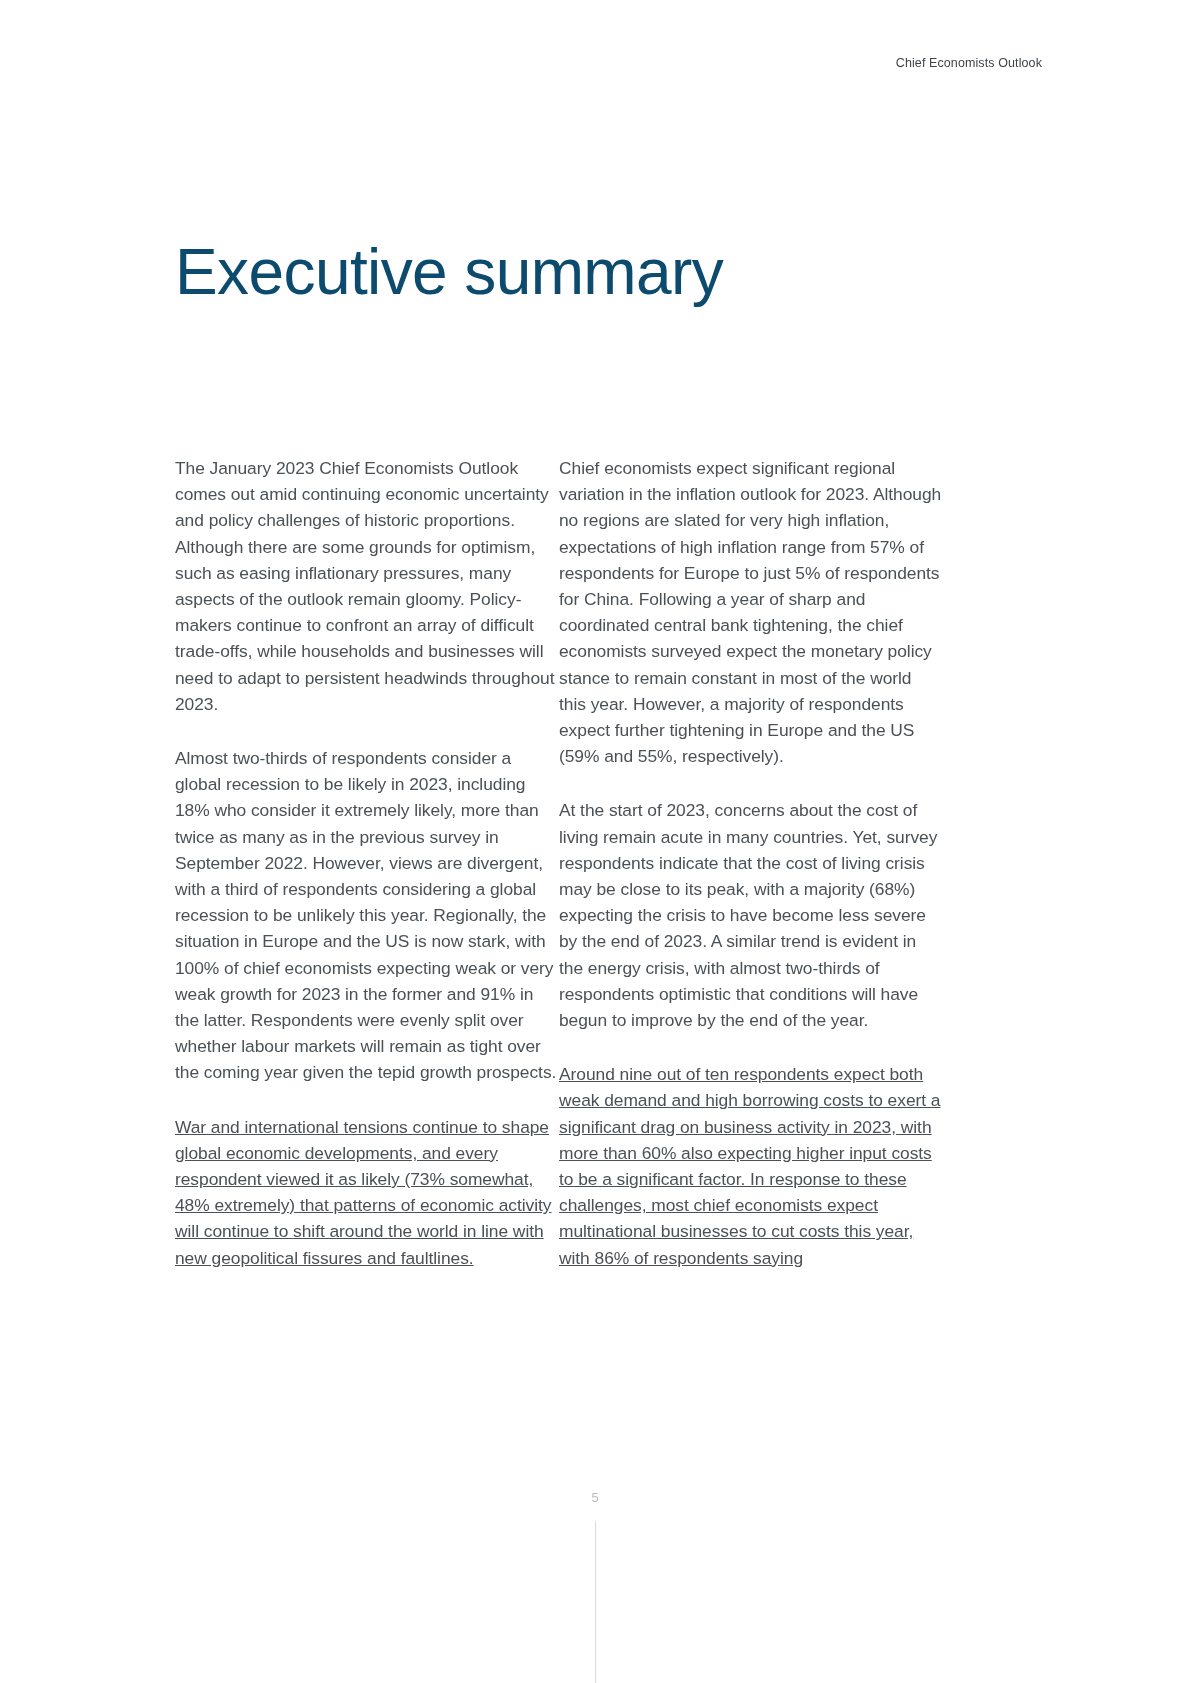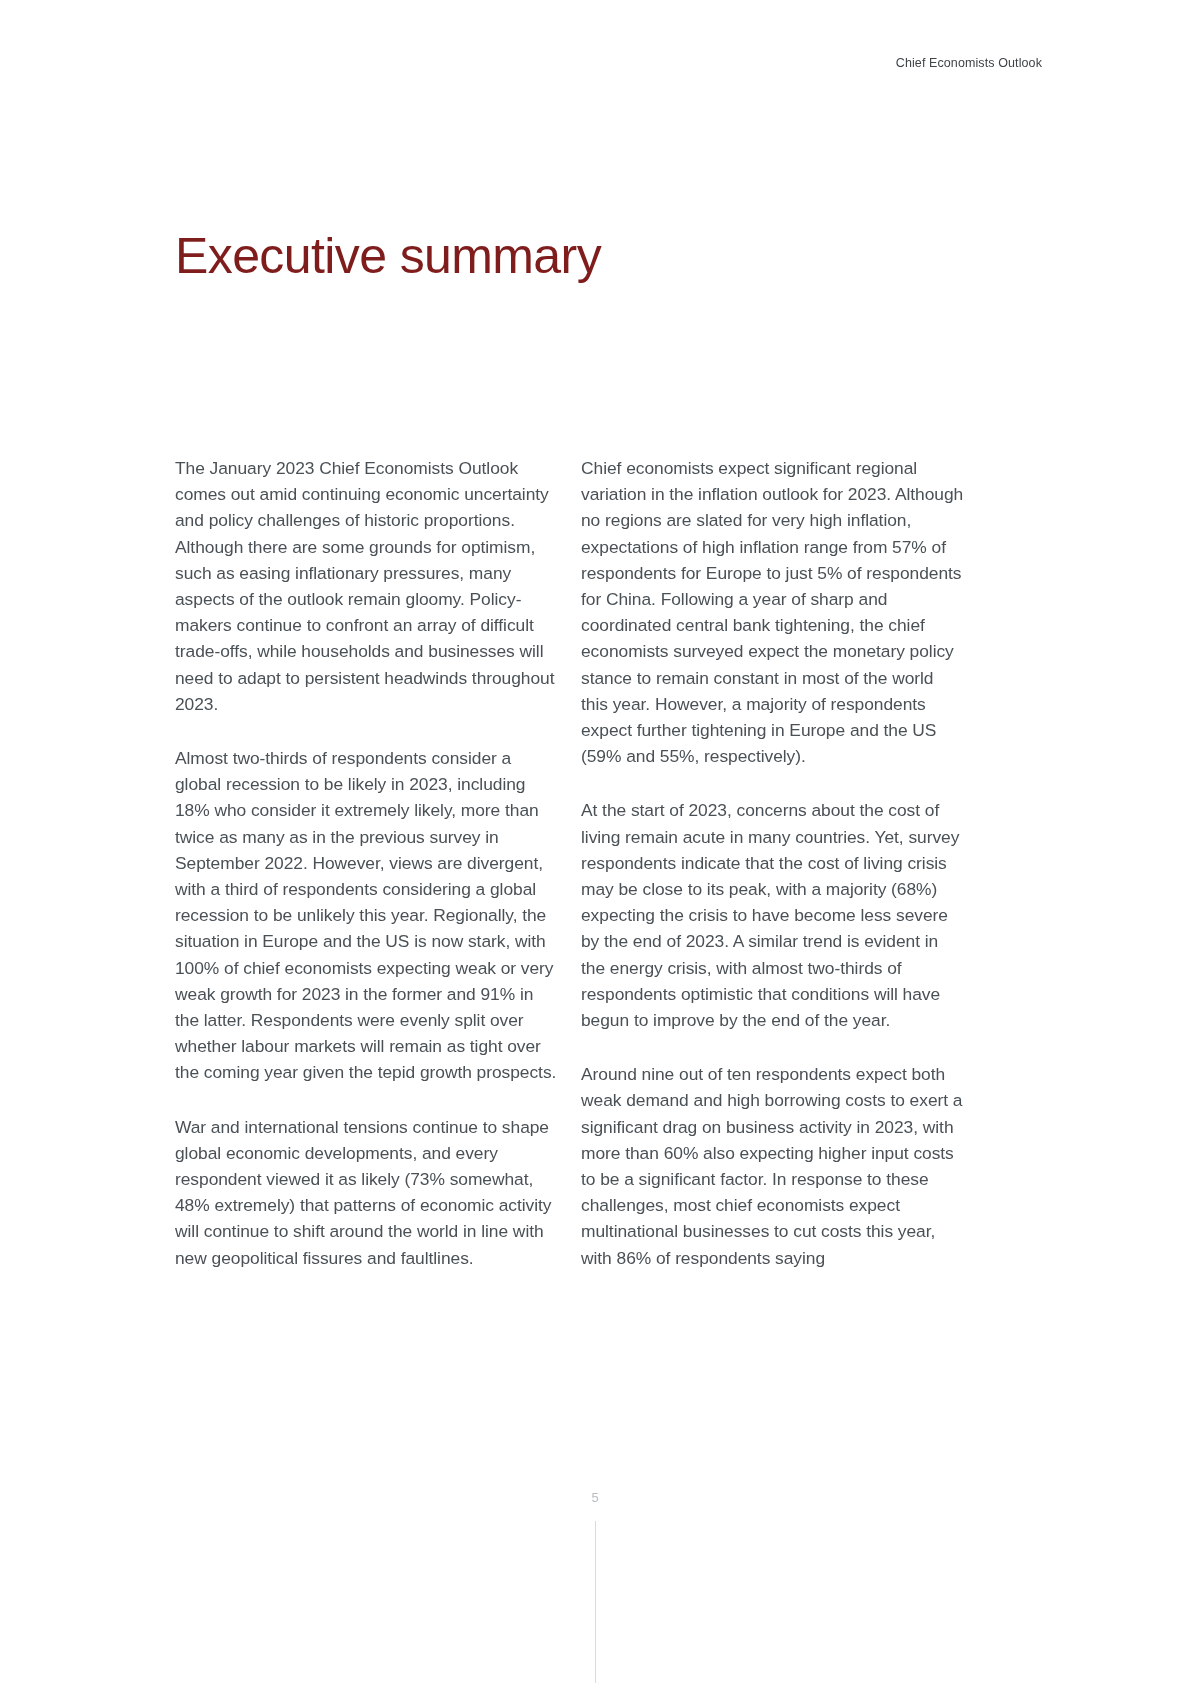--- a/index.html
+++ b/index.html
@@ -30,53 +30,53 @@
     color: #3f4448;
     font-weight: 400;
     white-space: nowrap;
   }
 
   
   .page-title {
     position: absolute;
     left: 175px;
     top: 196px;
-    font-size: 50px;
+    font-size: 64px;
     line-height: 1.06;
     font-weight: 400;
-    color: #7f1d1d;
+    color: #0c4a6e;
     letter-spacing: -0.6px;
     white-space: nowrap;
     text-align: center;
   }
 
   
   .columns {
     position: absolute;
     left: 175px;
     top: 455px;
     width: 790px;
     display: flex;
-    gap: 22px;
     align-items: flex-start;
   }
   .column {
     width: 384px;
     flex: 0 0 384px;
   }
   .column p {
     margin: 0 0 28px 0;
     font-size: 17.4px;
     line-height: 26.2px;
     color: #4a5156;
     font-weight: 400;
     letter-spacing: -0.05px;
   }
   .column p:last-child {
     margin-bottom: 0;
+    text-decoration: underline;
   }
 
   
   .page-number {
     position: absolute;
     left: 0;
     right: 0;
     top: 1490px;
     text-align: center;
     font-size: 13px;

